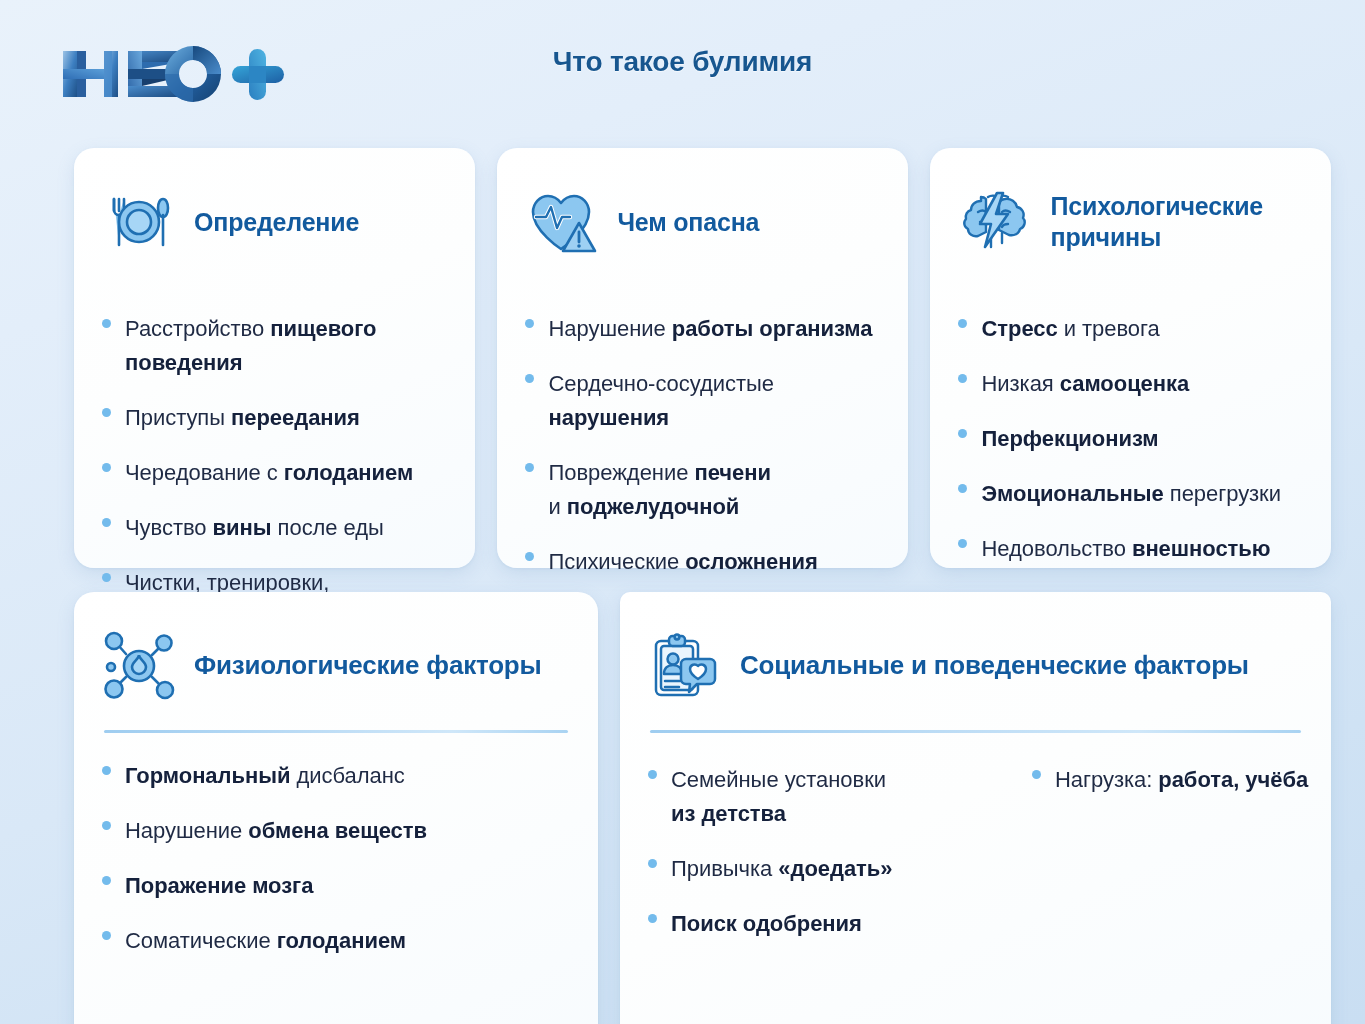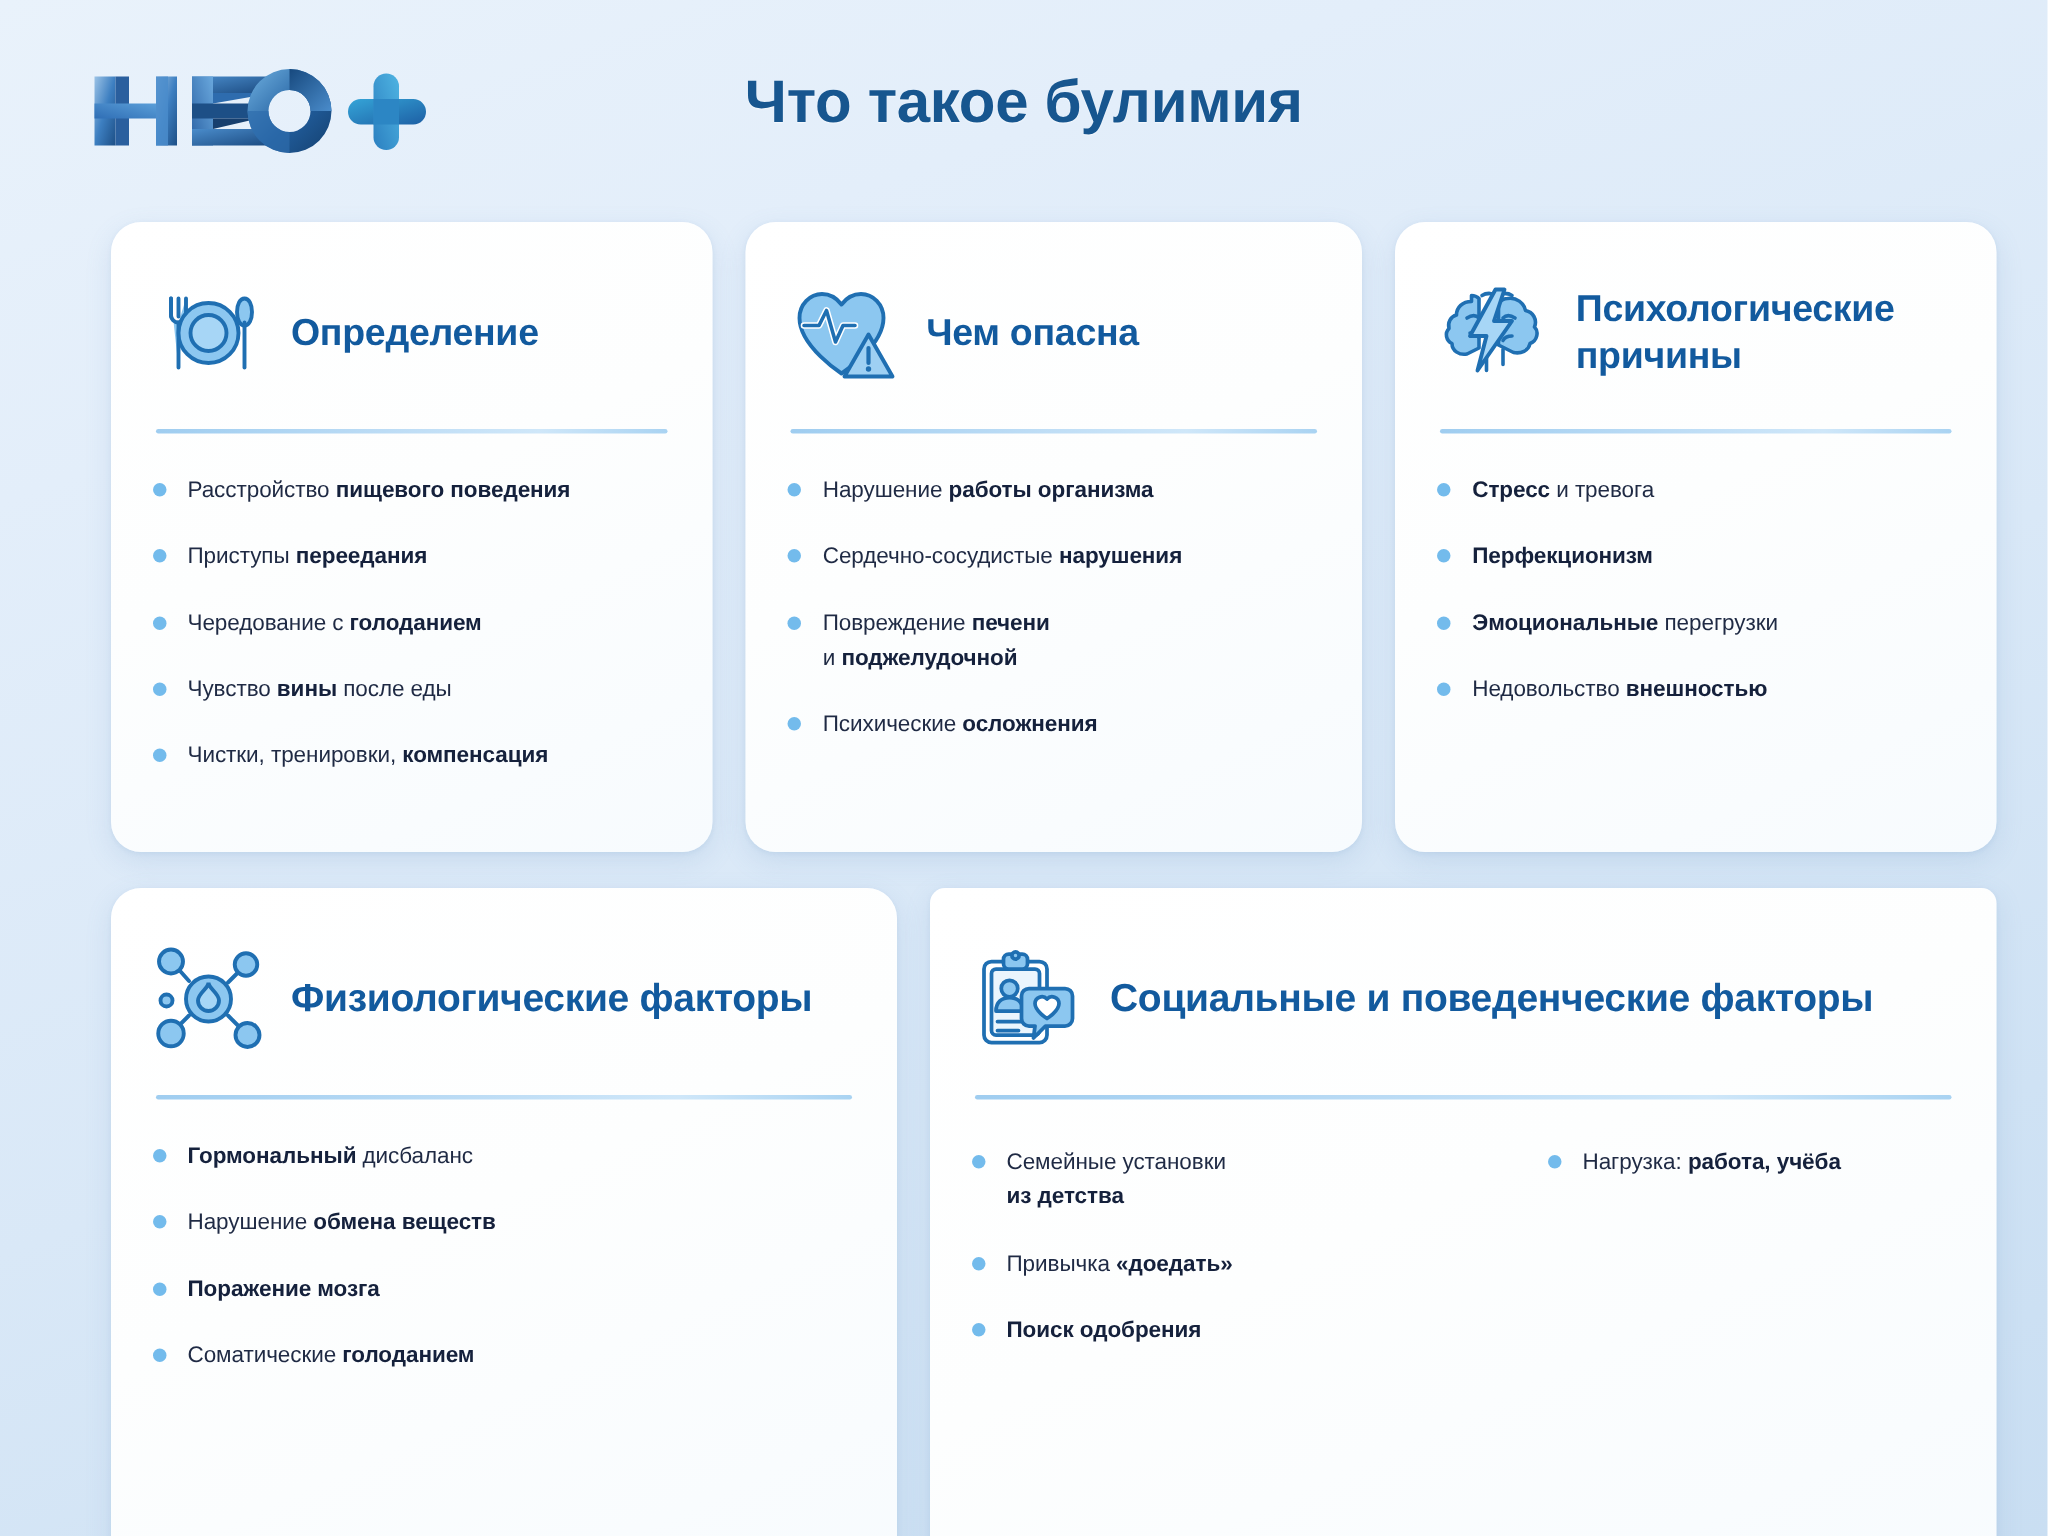--- a/index.html
+++ b/index.html
@@ -33,21 +33,21 @@
     flex: none;
     margin-left: 16px;
   }
 
   .page-title {
     position: absolute;
     left: 0;
     right: 0;
     top: 46px;
     text-align: center;
-    font-size: 40px;
+    font-size: 28px;
     font-weight: bold;
     color: #17568f;
     letter-spacing: -0.2px;
     text-shadow: 0 1px 1px rgba(255,255,255,0.65);
   }
 
   
   .grid {
     padding: 0 34px;
     display: flex;
@@ -145,21 +145,21 @@
   .dot {
     width: 9px;
     height: 9px;
     border-radius: 50%;
     background: #73bbec;
     flex: none;
     margin-top: 7px;
   }
 
   .bullet-text {
-    font-size: 15px;
+    font-size: 22px;
     line-height: 1.55;
     color: #1f2a44;
     letter-spacing: -0.05px;
   }
   .bullet-text b { font-weight: bold; color: #15213c; }
 </style>
 </head>
 <body>
 
 <div class="header">
@@ -323,20 +323,24 @@
             <path d="M39 8 22 39h11l-6 23 23-33H38l7-21z" fill="#a7d6f6" stroke="#1f6fb2" stroke-width="2.6" stroke-linejoin="round"></path>
           </svg>
         </span>
         <h2 class="card-title">Психологические причины</h2>
       </div>
       <div class="divider"></div>
       <div class="bullets">
         <div class="bullet">
             <span class="dot"></span>
             <span class="bullet-text"><span></span><b>Стресс</b><span> и тревога</span></span>
+          </div>
+        <div class="bullet">
+            <span class="dot"></span>
+            <span class="bullet-text"><span>Низкая </span><b>самооценка</b><span></span></span>
           </div>
         <div class="bullet">
             <span class="dot"></span>
             <span class="bullet-text"><span></span><b>Перфекционизм</b><span></span></span>
           </div>
         <div class="bullet">
             <span class="dot"></span>
             <span class="bullet-text"><span></span><b>Эмоциональные</b><span> перегрузки</span></span>
           </div>
         <div class="bullet">

